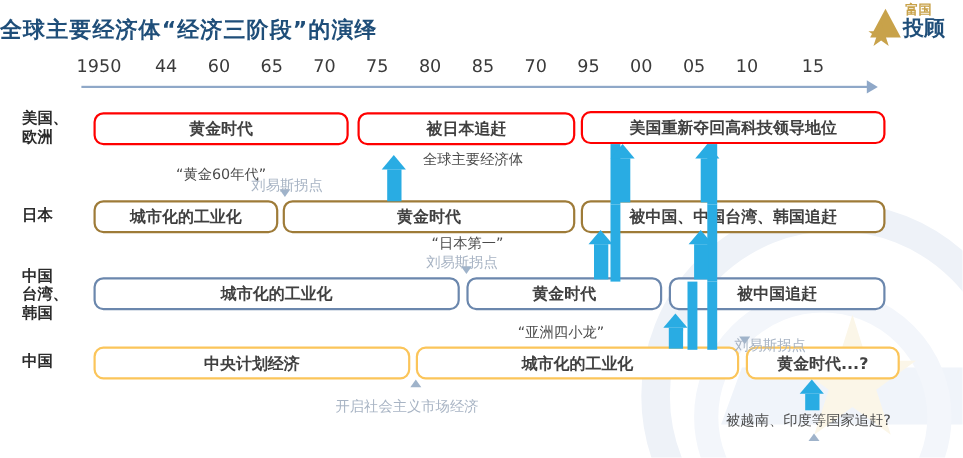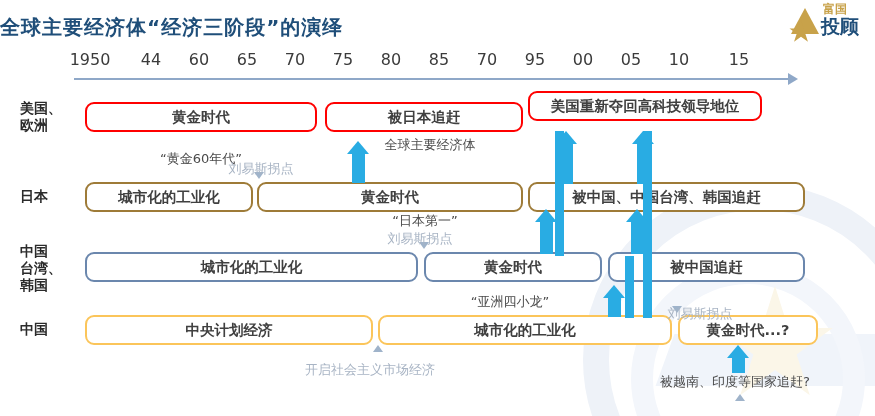--- a/index.html
+++ b/index.html
@@ -164,21 +164,21 @@
       <div class="tick" style="left: 631px;">05</div>
       <div class="tick" style="left: 679px;">10</div>
       <div class="tick" style="left: 739px;">15</div>
     </div>
 
   <div id="rows">
       <div class="rowlabel" style="left: 20px; top: 100px;">美国、
 欧洲</div>
       <div class="box red" style="left: 85px; top: 102px; width: 232px;">黄金时代</div>
       <div class="box red" style="left: 325px; top: 102px; width: 198px;">被日本追赶</div>
-      <div class="box red" style="left: 528px; top: 91px; width: 234px;">美国重新夺回高科技领导地位</div>
+      <div class="box red" style="left: 528px; top: 101px; width: 277px;">美国重新夺回高科技领导地位</div>
       <div class="rowlabel" style="left: 20px; top: 188px;">日本</div>
       <div class="box gold" style="left: 85px; top: 182px; width: 168px;">城市化的工业化</div>
       <div class="box gold" style="left: 257px; top: 182px; width: 266px;">黄金时代</div>
       <div class="box gold" style="left: 528px; top: 182px; width: 277px;">被中国、中国台湾、韩国追赶</div>
       <div class="rowlabel" style="left: 20px; top: 243px;">中国
 台湾、
 韩国</div>
       <div class="box blue" style="left: 85px; top: 252px; width: 333px;">城市化的工业化</div>
       <div class="box blue" style="left: 424px; top: 252px; width: 178px;">黄金时代</div>
       <div class="box blue" style="left: 608px; top: 252px; width: 197px;">被中国追赶</div>

